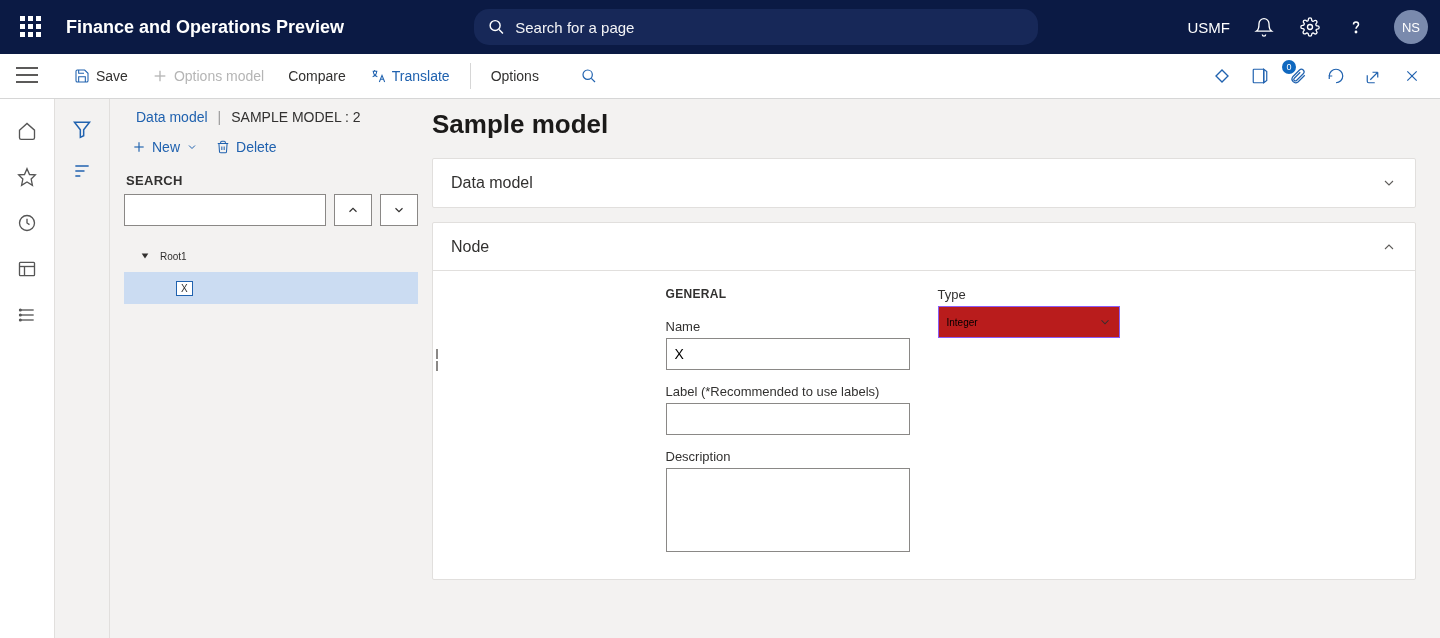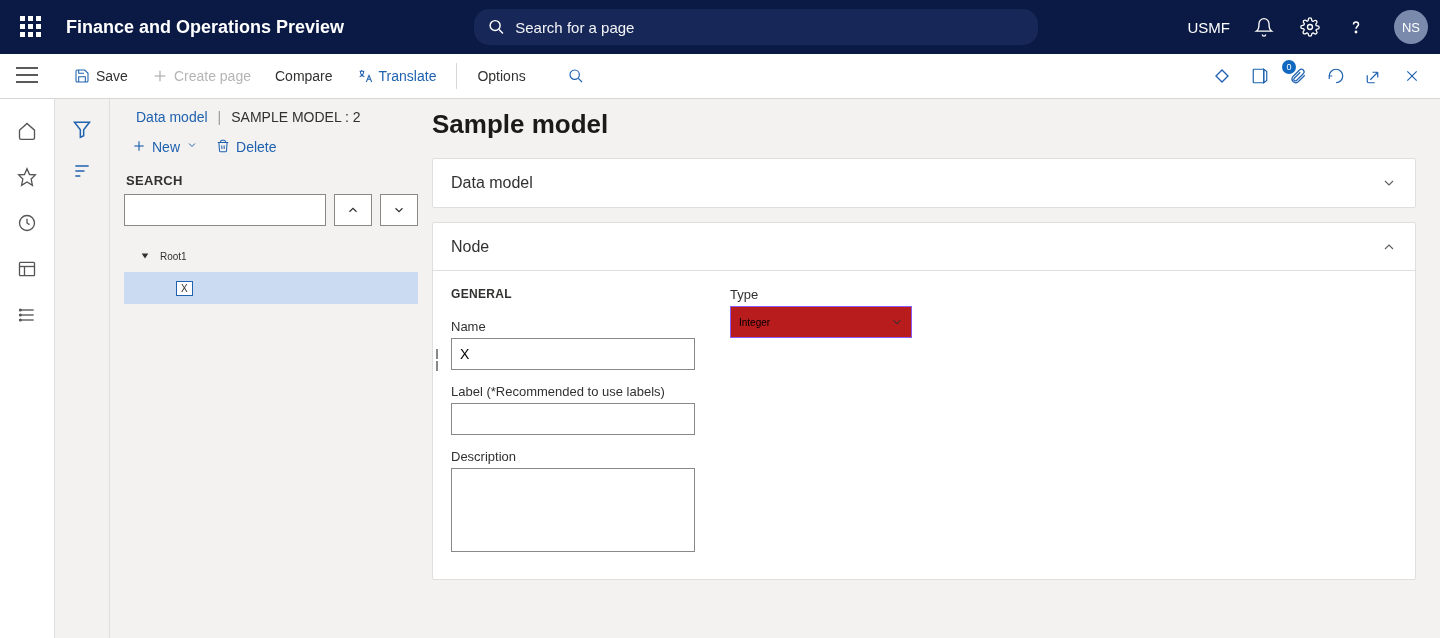--- a/index.html
+++ b/index.html
@@ -40,21 +40,21 @@
   .subrail { width: 55px; background: #f3f2f1; display: flex; flex-direction: column; align-items: center; gap: 18px; padding-top: 18px; border-right: 1px solid #e1dfdd; }
   .subrail .rail-btn { width: 24px; height: 24px; display: flex; align-items: center; justify-content: center; cursor: pointer; color: #2062af; }
 
   .treepane { width: 322px; background: #f3f2f1; display: flex; flex-direction: column; padding: 10px 14px 0 14px; position: relative; }
   .breadcrumb { display: flex; align-items: center; gap: 10px; font-size: 14px; margin-bottom: 14px; padding-left: 12px; }
   .breadcrumb .bc-link { color: #2062af; cursor: pointer; }
   .breadcrumb .sep { color: #999; }
   .breadcrumb .bc-current { color: #323130; }
 
   .tree-actions { display: flex; align-items: center; gap: 18px; padding-left: 8px; margin-bottom: 18px; }
-  .tree-actions .ta { display: flex; gap: 6px; color: #2062af; cursor: pointer; font-size: 14px; }
+  .tree-actions .ta { display: flex; align-items: center; gap: 6px; color: #2062af; cursor: pointer; font-size: 14px; }
 
   .search-label { font-size: 13px; font-weight: 600; letter-spacing: 0.3px; margin-bottom: 6px; padding-left: 2px; }
   .search-row { display: flex; gap: 8px; margin-bottom: 14px; }
   .search-row input { flex: 1; height: 32px; border: 1px solid #8a8886; background: #fff; padding: 0 6px; font-size: 14px; }
   .nav-btn { width: 38px; height: 32px; border: 1px solid #8a8886; background: #fff; display: flex; align-items: center; justify-content: center; cursor: pointer; }
 
   .tree { font-size: 10px; }
   .tree-row { display: flex; align-items: center; height: 32px; padding-left: 16px; gap: 10px; }
   .tree-row.selected { background: #cbdcf2; }
   .tree-row .caret { width: 10px; display: flex; justify-content: center; }
@@ -65,21 +65,21 @@
   .drag-handle span { width: 2px; height: 10px; background: #8a8886; }
 
   .content { flex: 1; background: #f3f2f1; padding: 10px 24px 24px 0; overflow-y: auto; border-radius: 17px; }
   .page-title { font-size: 26px; font-weight: 600; margin-bottom: 18px; padding-left: 0; color: #1b1a19; }
 
   .card { background: #fff; border: 1px solid #e1dfdd; border-radius: 2px; margin-bottom: 14px; }
   .card-header { height: 48px; display: flex; align-items: center; justify-content: space-between; padding: 0 18px; font-size: 16px; font-weight: 400; cursor: pointer; border-bottom: 1px solid transparent; }
   .card.expanded .card-header { border-bottom-color: #e1dfdd; }
   .card-body { padding: 16px 18px 24px 18px; }
 
-  .cols { display: flex; gap: 34px; }
+  .cols { display: flex; gap: 27px; justify-content: center; }
   .col { display: flex; flex-direction: column; gap: 14px; min-width: 245px; }
   .section-label { font-size: 12px; font-weight: 700; letter-spacing: 0.3px; margin-bottom: 4px; }
   .field-label { font-size: 13px; margin-bottom: 4px; }
   .text-input { width: 244px; height: 32px; border: 1px solid #8a8886; padding: 0 8px; font-size: 14px; }
   .textarea { width: 244px; height: 84px; border: 1px solid #8a8886; padding: 6px 8px; font-size: 14px; resize: none; }
   .select-wrap { position: relative; width: 182px; }
   .select-wrap select { width: 100%; height: 32px; border: 1px solid #8b5cf6; padding: 0 28px 0 8px; font-size: 10px; appearance: none; background: #b91c1c; }
   .select-wrap .chev { position: absolute; right: 8px; top: 50%; transform: translateY(-50%); pointer-events: none; }
 
   svg { display: block; }
@@ -149,21 +149,21 @@
         <polyline points="17 21 17 13 7 13 7 21"></polyline>
         <polyline points="7 3 7 8 15 8"></polyline>
       </svg>
     <span>Save</span>
   </div>
   <div class="cmd disabled">
     <svg width="16" height="16" viewBox="0 0 24 24" stroke="#b5b5b5" stroke-width="2">
         <line x1="12" y1="4" x2="12" y2="20"></line>
         <line x1="4" y1="12" x2="20" y2="12"></line>
       </svg>
-    <span>Create page</span>
+    <span>Options model</span>
   </div>
   <div class="cmd">
     <span>Compare</span>
   </div>
   <div class="cmd blue">
     <svg width="16" height="16" viewBox="0 0 24 24" fill="none" stroke="#2062af" stroke-width="1.6">
         <path d="M4 5h7M7 3v2M5 5c0 4 3 7 6 8M10 5c0 4-3 7-6 8"></path>
         <path d="M14 21l4-10 4 10M15.5 17h5"></path>
       </svg>
     <span>Translate</span>

